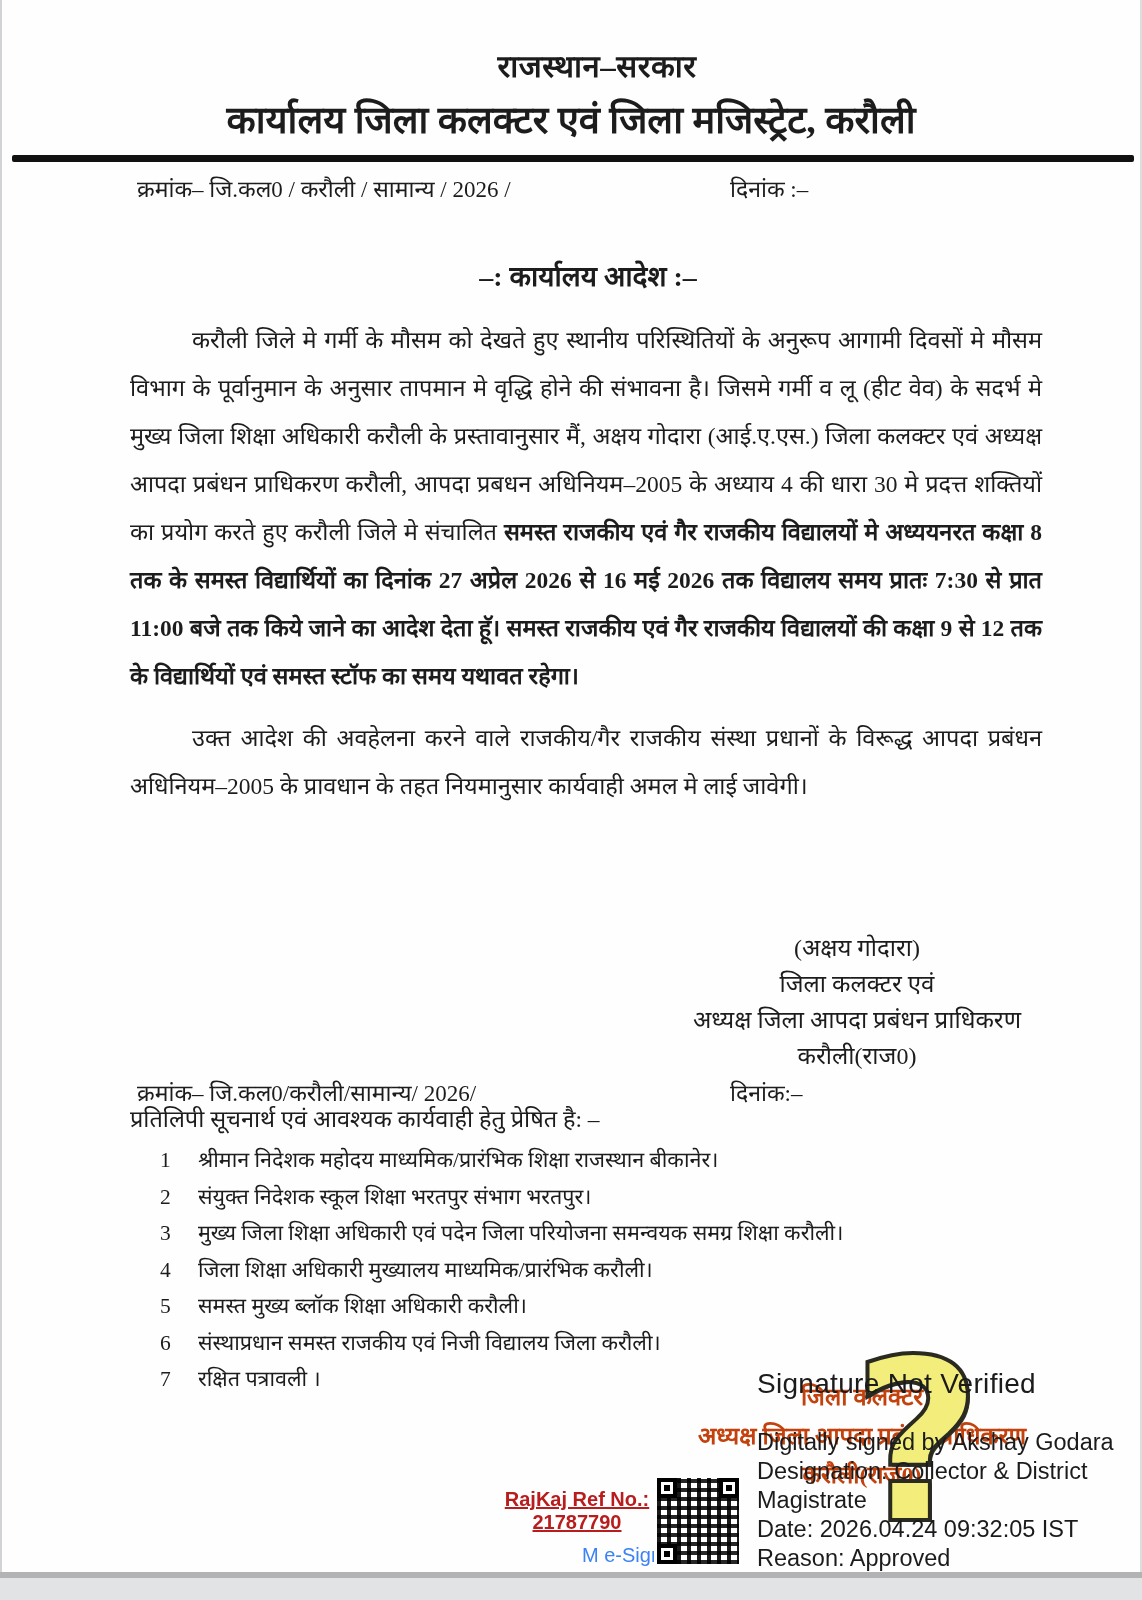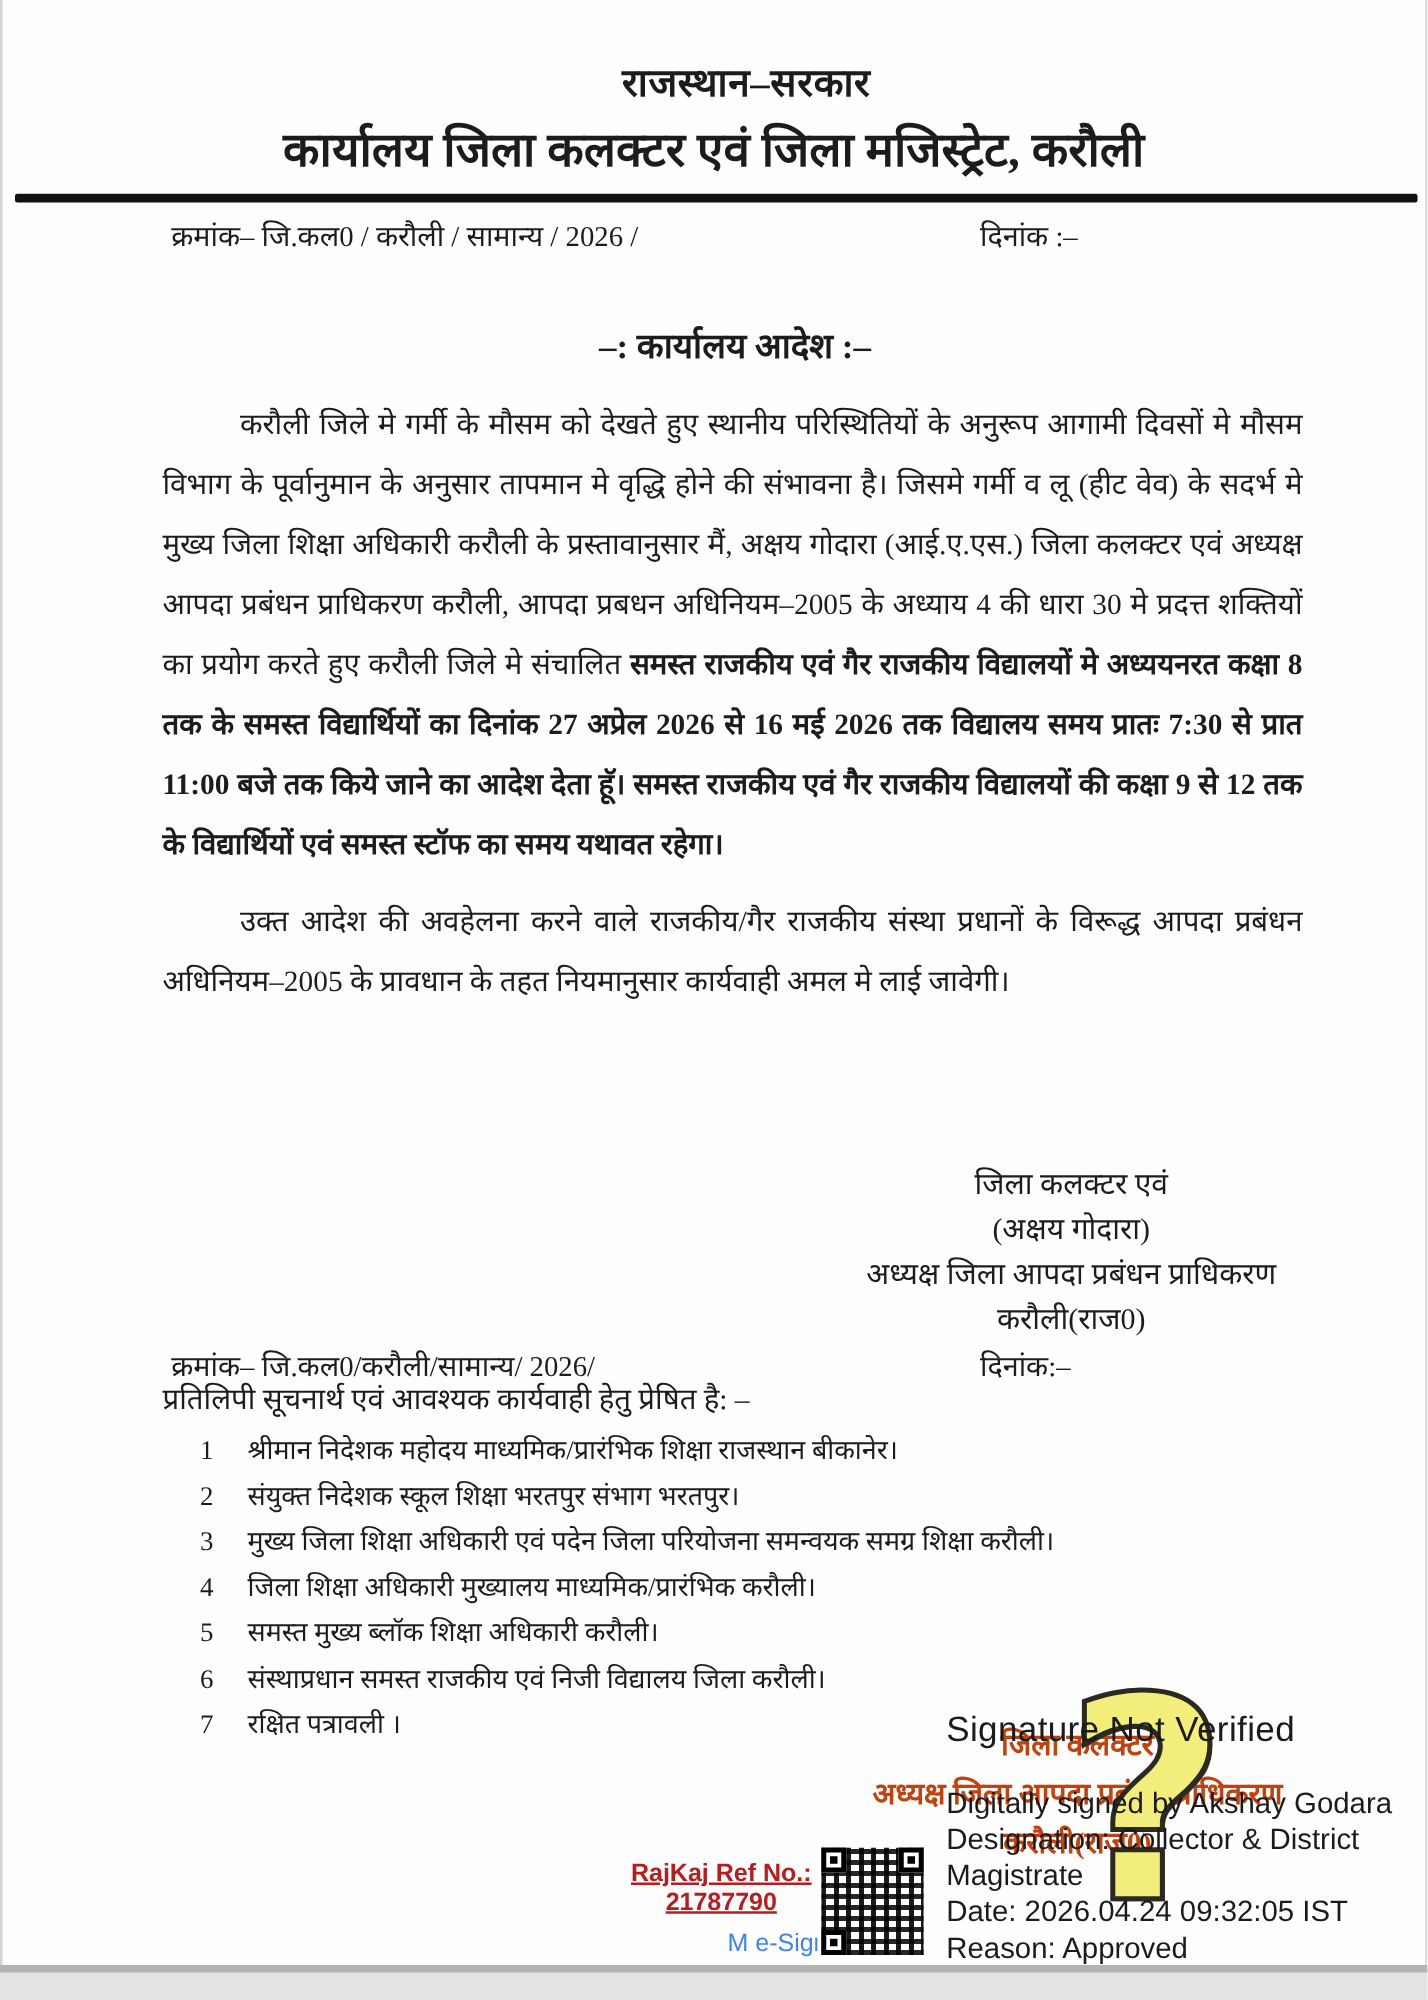--- a/index.html
+++ b/index.html
@@ -40,21 +40,21 @@
   .rule {
     position: absolute;
     left: 10px; top: 155px; width: 1122px; height: 7px;
     background: #111;
     border-radius: 2px;
   }
   .ref-line { position: absolute; left: 0; width: 1142px; font-size: 23px; }
   .ref-top { top: 172px; }
   .ref-bottom { top: 1076px; }
   .ref-line .ref-number { position: absolute; left: 135px; white-space: nowrap; }
-  .ref-line .ref-date { position: absolute; left: 782px; white-space: nowrap; }
+  .ref-line .ref-date { position: absolute; left: 728px; white-space: nowrap; }
   .order-title {
     position: absolute;
     left: 17px; top: 256px; width: 100%;
     text-align: center;
     font-size: 28px; font-weight: 700;
   }
   .body-text {
     position: absolute;
     left: 128px; top: 316px; width: 912px;
     font-size: 23.5px;
@@ -191,22 +191,22 @@
   </div>
 
   <div class="order-title">–: कार्यालय आदेश :–</div>
 
   <div class="body-text">
     <p><span>करौली जिले मे गर्मी के मौसम को देखते हुए स्थानीय परिस्थितियों के अनुरूप आगामी दिवसों मे मौसम विभाग के पूर्वानुमान के अनुसार तापमान मे वृद्धि होने की संभावना है। जिसमे गर्मी व लू (हीट वेव) के सदर्भ मे मुख्य जिला शिक्षा अधिकारी करौली के प्रस्तावानुसार मैं, अक्षय गोदारा (आई.ए.एस.) जिला कलक्टर एवं अध्यक्ष आपदा प्रबंधन प्राधिकरण करौली, आपदा प्रबधन अधिनियम–2005 के अध्याय 4 की धारा 30 मे प्रदत्त शक्तियों का प्रयोग करते हुए करौली जिले मे संचालित </span><span class="order-emph">समस्त राजकीय एवं गैर राजकीय विद्यालयों मे अध्ययनरत कक्षा 8 तक के समस्त विद्यार्थियों का दिनांक 27 अप्रेल 2026 से 16 मई 2026 तक विद्यालय समय प्रातः 7:30 से प्रात 11:00 बजे तक किये जाने का आदेश देता हूॅ। समस्त राजकीय एवं गैर राजकीय विद्यालयों की कक्षा 9 से 12 तक के विद्यार्थियों एवं समस्त स्टॉफ का समय यथावत रहेगा।</span></p>
     <p>उक्त आदेश की अवहेलना करने वाले राजकीय/गैर राजकीय संस्था प्रधानों के विरूद्ध आपदा प्रबंधन अधिनियम–2005 के प्रावधान के तहत नियमानुसार कार्यवाही अमल मे लाई जावेगी।</p>
   </div>
 
   <div class="signatory">
+    <div>(अक्षय गोदारा)</div>
     <div>जिला कलक्टर एवं</div>
-    <div>(अक्षय गोदारा)</div>
     <div>अध्यक्ष जिला आपदा प्रबंधन प्राधिकरण</div>
     <div>करौली(राज0)</div>
   </div>
 
   <div class="ref-line ref-bottom">
     <span class="ref-number">क्रमांक– जि.कल0/करौली/सामान्य/ 2026/</span>
     <span class="ref-date">दिनांक:–</span>
   </div>
 
   <div class="copy-heading">प्रतिलिपी सूचनार्थ एवं आवश्यक कार्यवाही हेतु प्रेषित है: –</div>

